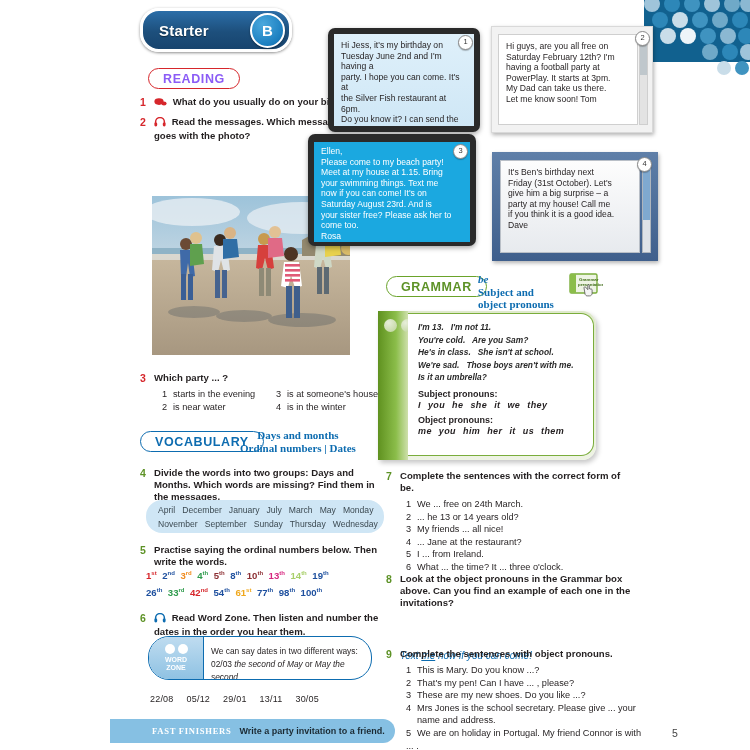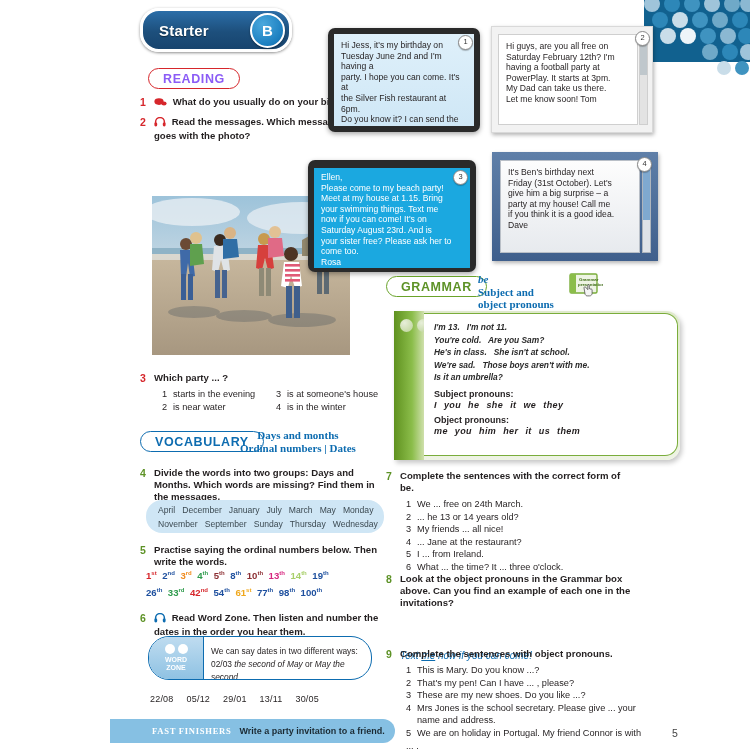--- a/index.html
+++ b/index.html
@@ -145,21 +145,21 @@
   #wordzone .tab .balls i{width:10px;height:10px;border-radius:50%;background:#fff;display:block;}
   #wordzone .tab .t{color:#fff;font-weight:bold;font-size:7px;line-height:8px;text-align:center;}
   #wordzone .wz-body{margin-left:62px;padding-top:8px;font-size:8.4px;line-height:13px;}
   #wordzone .wz-body .it{font-style:italic;}
 
   #dates{position:absolute;left:150px;top:694px;font-size:9px;letter-spacing:.2px;}
   #dates span{margin-right:13px;}
 
   
   #grammar-box{
-    position:absolute;left:394px;top:311px;width:286px;height:149px;
+    position:absolute;left:378px;top:311px;width:218px;height:149px;
   }
   #grammar-box .shadowwrap{
     position:absolute;inset:0;border-radius:0 14px 14px 0;
     background:linear-gradient(180deg,#dfe9cc,#eef3e4);
     box-shadow:2px 3px 5px rgba(0,0,0,.22);
   }
   #grammar-box .leftbar{
     position:absolute;left:0;top:0;bottom:0;width:30px;
     background:linear-gradient(90deg,#5f911f,#8bbd4a 60%,#cfe0ac);
     border-radius:0;
@@ -378,21 +378,21 @@
         <div>My Dad can take us there.</div>
         <div>Let me know soon! Tom</div>
       </div>
     </div>
     <div class="scrollbar">
         <i></i>
       </div>
     <span class="bubble-num" style="right:2px;top:4px;">2</span>
   </div>
 
-  <div class="phone" id="phone3" style="left:308px;top:160px;width:168px;height:112px;">
+  <div class="phone" id="phone3" style="left:308px;top:134px;width:168px;height:112px;">
     <div class="screen" style="left:6px;top:8px;right:6px;bottom:4px;background:#1ba8e0;padding:4px 7px;color:#fff;">
       <div class="msg-text">
         <div>Ellen,</div>
         <div>Please come to my beach party!</div>
         <div>Meet at my house at 1.15. Bring</div>
         <div>your swimming things. Text me</div>
         <div>now if you can come! It's on</div>
         <div>Saturday August 23rd. And is</div>
         <div>your sister free? Please ask her to</div>
         <div>come too.</div>

